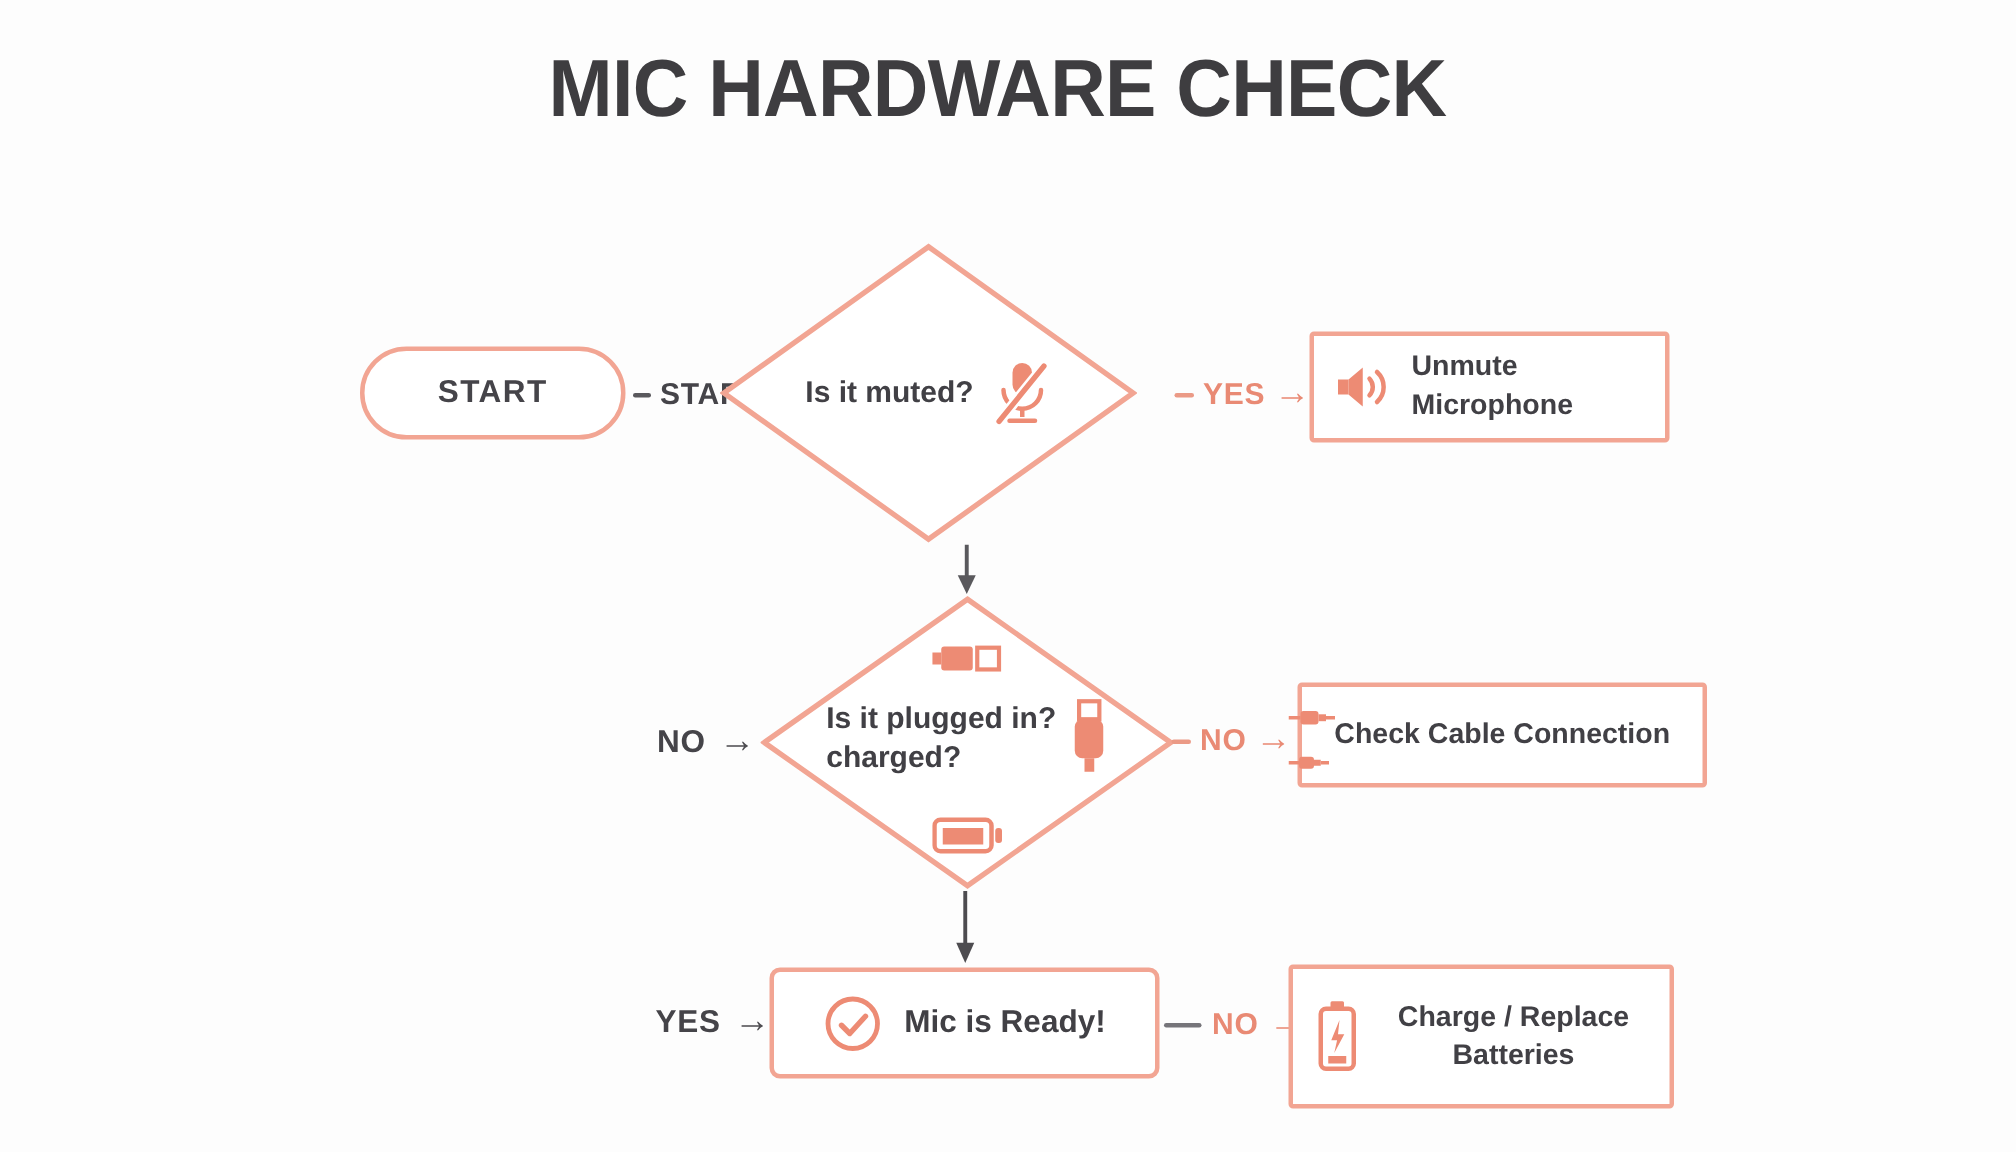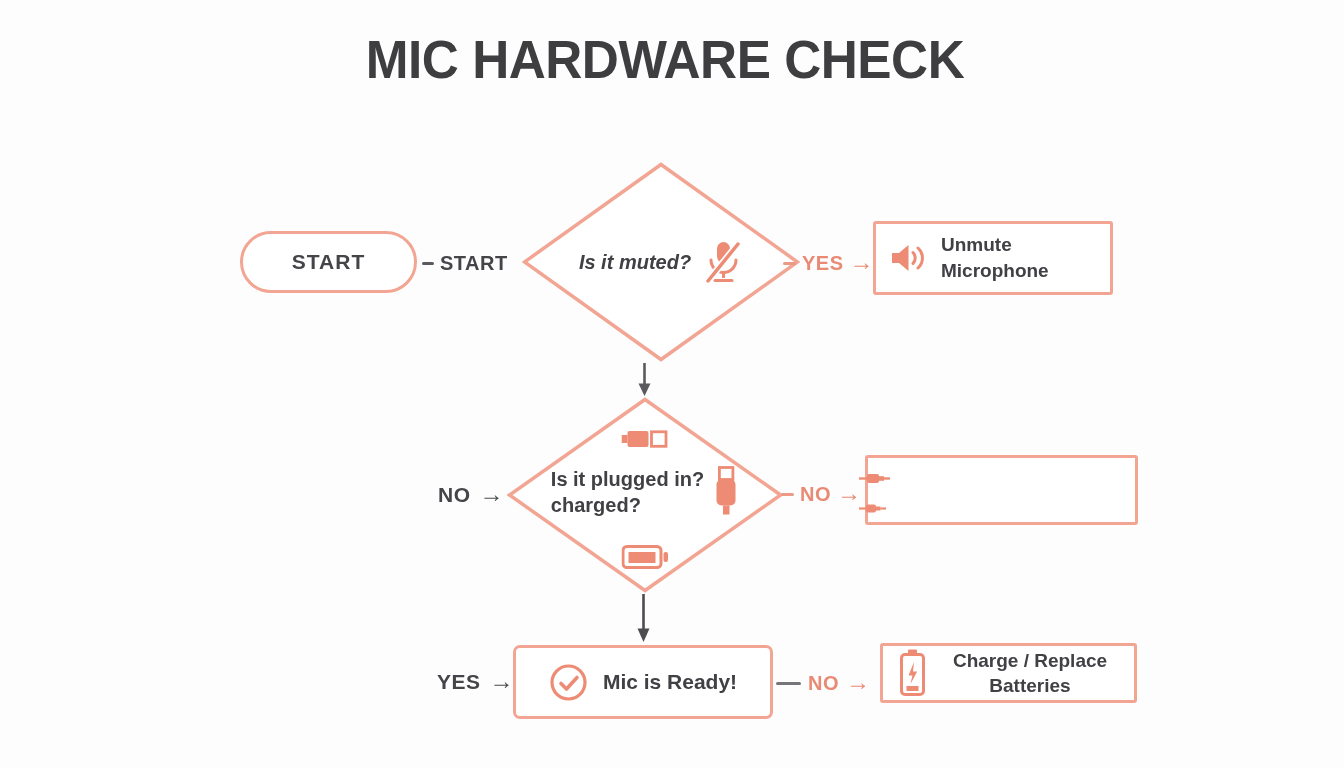--- a/index.html
+++ b/index.html
@@ -47,26 +47,26 @@
     display: flex; align-items: center;
   }
   .rbox .boxtext {
     font-size: 19px; font-weight: 700; color: #414045; line-height: 26px;
   }
   .box-unmute { left: 873px; top: 221px; width: 240px; height: 74px; padding-left: 15px; gap: 13px; }
   .box-unmute .boxtext { width: 125px; }
   .box-cable { left: 865px; top: 455px; width: 273px; height: 70px; justify-content: center; }
   .box-ready { left: 513px; top: 645px; width: 260px; height: 74px; border-radius: 7px; justify-content: center; gap: 15px; }
   .box-ready .boxtext { font-size: 21px; }
-  .box-battery { left: 880px; top: 643px; width: 257px; height: 60px; padding-left: 16px; gap: 13px; }
+  .box-battery { left: 859px; top: 643px; width: 257px; height: 96px; padding-left: 16px; gap: 13px; }
   .box-battery .boxtext { width: 182px; text-align: center; line-height: 25px; }
   
   .diamond { position: absolute; }
   .diamond > svg.shape { position: absolute; left: 0; top: 0; }
-  .d1 { left: 522px; top: 162px; width: 278px; height: 200px; font-style: italic; }
+  .d1 { left: 480px; top: 162px; width: 278px; height: 200px; }
   .d1 .content {
     position: absolute; inset: 0;
     display: flex; align-items: center; justify-content: center; gap: 12px;
   }
   .d2 { left: 507px; top: 397px; width: 276px; height: 196px; }
   .q { font-size: 20px; font-weight: 700; color: #414045; }
   .d2 .midrow {
     position: absolute; left: 0; right: 0; top: 69px;
     display: flex; align-items: center; justify-content: center; gap: 9px;
   }
@@ -201,20 +201,21 @@
       <rect x="8" y="3" width="12" height="9" rx="2" fill="#ed8b74"></rect>
       <rect x="20" y="5.2" width="5" height="4.6" fill="#ed8b74"></rect>
       <line x1="25" y1="7.5" x2="31" y2="7.5" stroke="#ed8b74" stroke-width="2.4"></line>
     </svg>
     <svg class="cable-ico bot" width="32" height="13" viewBox="0 0 32 13">
       <line x1="0" y1="6.5" x2="7" y2="6.5" stroke="#ed8b74" stroke-width="2.2"></line>
       <rect x="7" y="2.5" width="10" height="8" rx="2" fill="#ed8b74"></rect>
       <rect x="17" y="4.5" width="4.5" height="4" fill="#ed8b74"></rect>
       <line x1="21.5" y1="6.5" x2="27" y2="6.5" stroke="#ed8b74" stroke-width="2.2"></line>
     </svg>
+    <div class="boxtext">Check Cable Connection</div>
   </div>
 
   <svg class="vert-arrow va2" width="17" height="49" viewBox="0 0 17 49">
     <line x1="8.5" y1="0" x2="8.5" y2="36" stroke="#4d4c50" stroke-width="2.6"></line>
     <polygon points="2.5,34.5 14.5,34.5 8.5,48" fill="#4d4c50"></polygon>
   </svg>
 
   <div class="conn conn-yes-left">
     <span class="conn-label dark" style="font-size:21px">YES</span>
     <span class="arrow-glyph dark">→</span>

